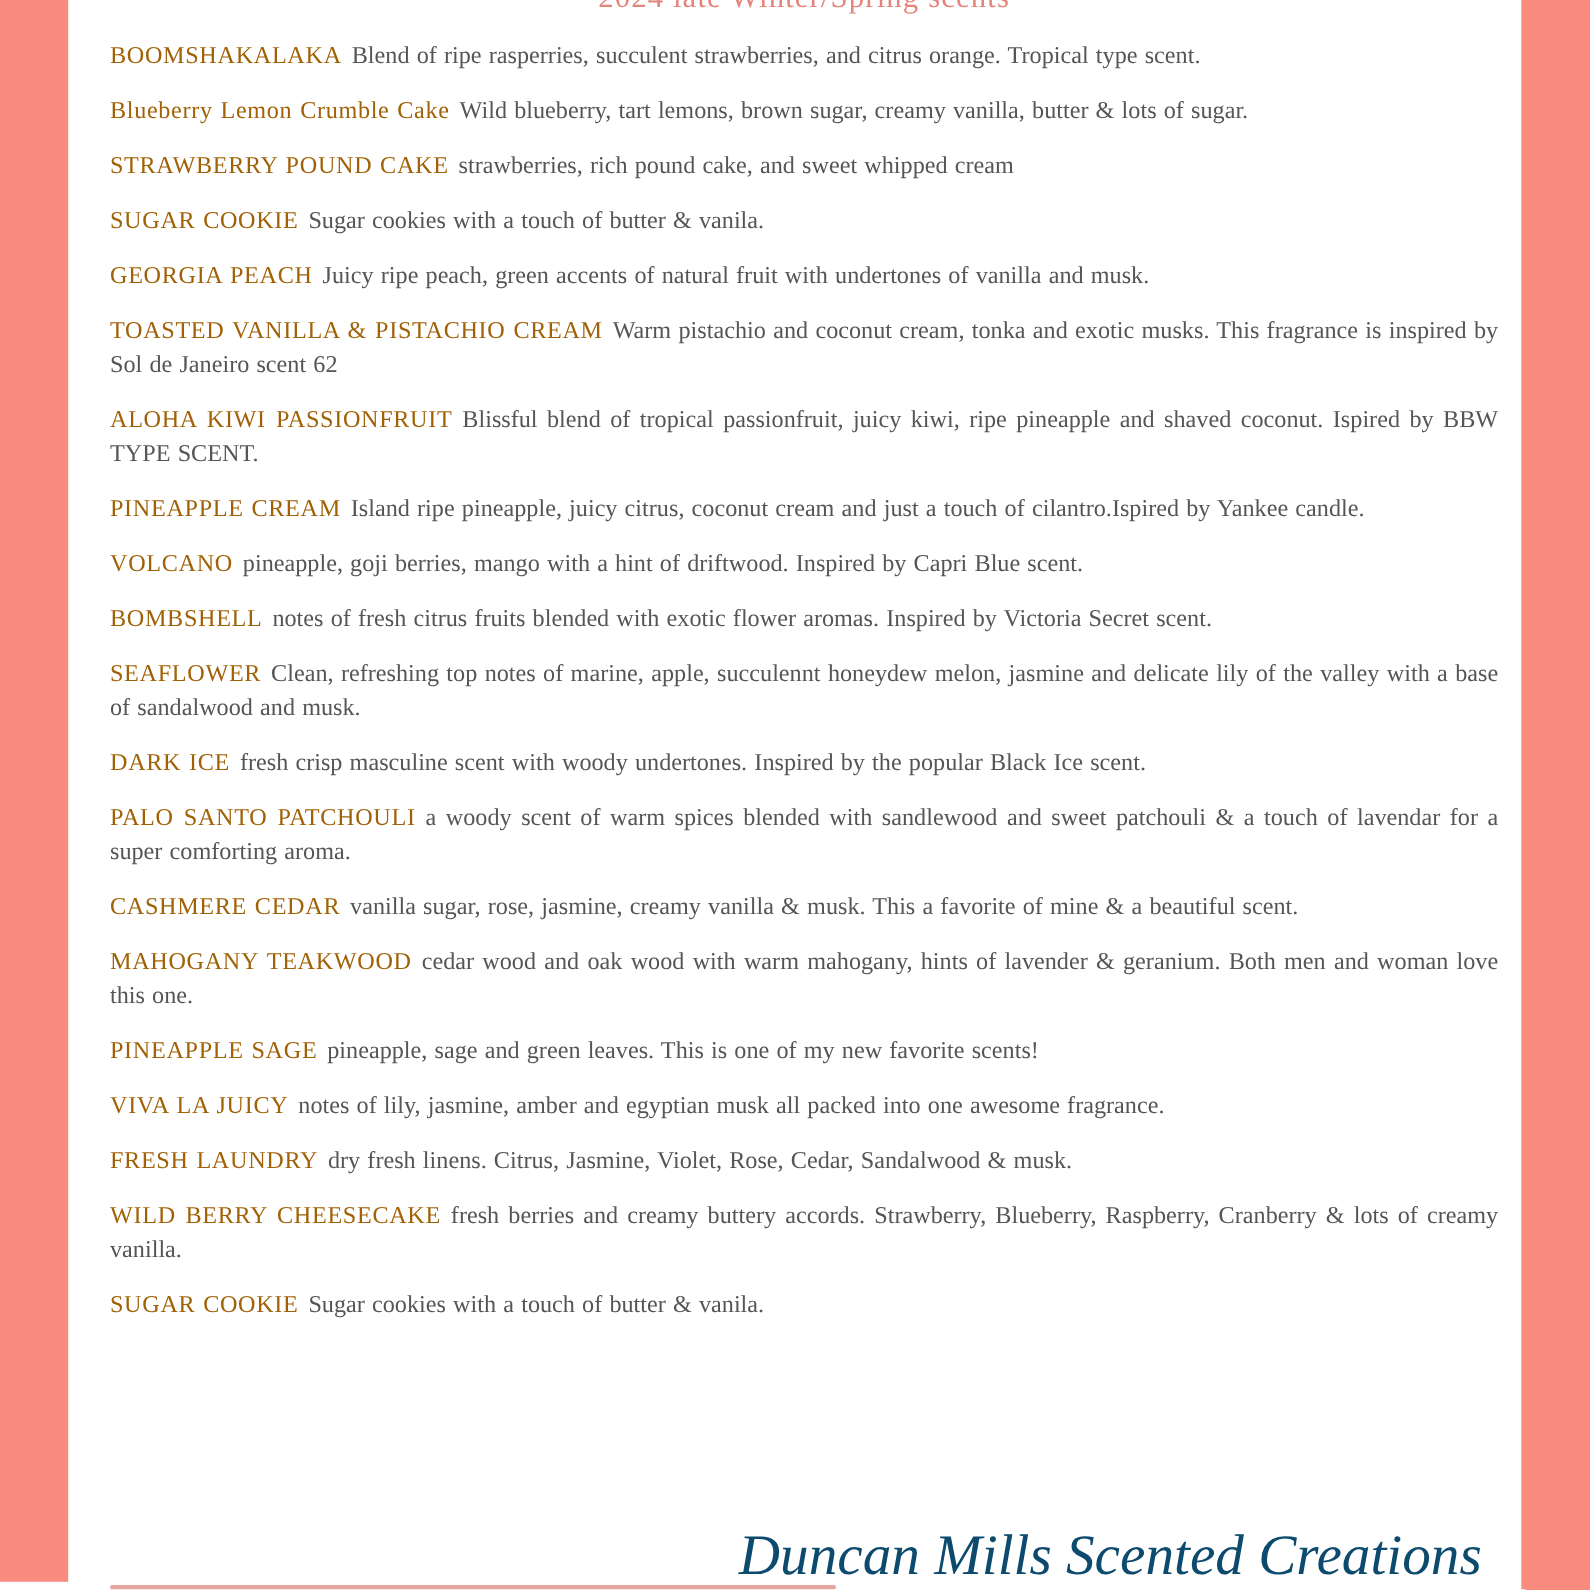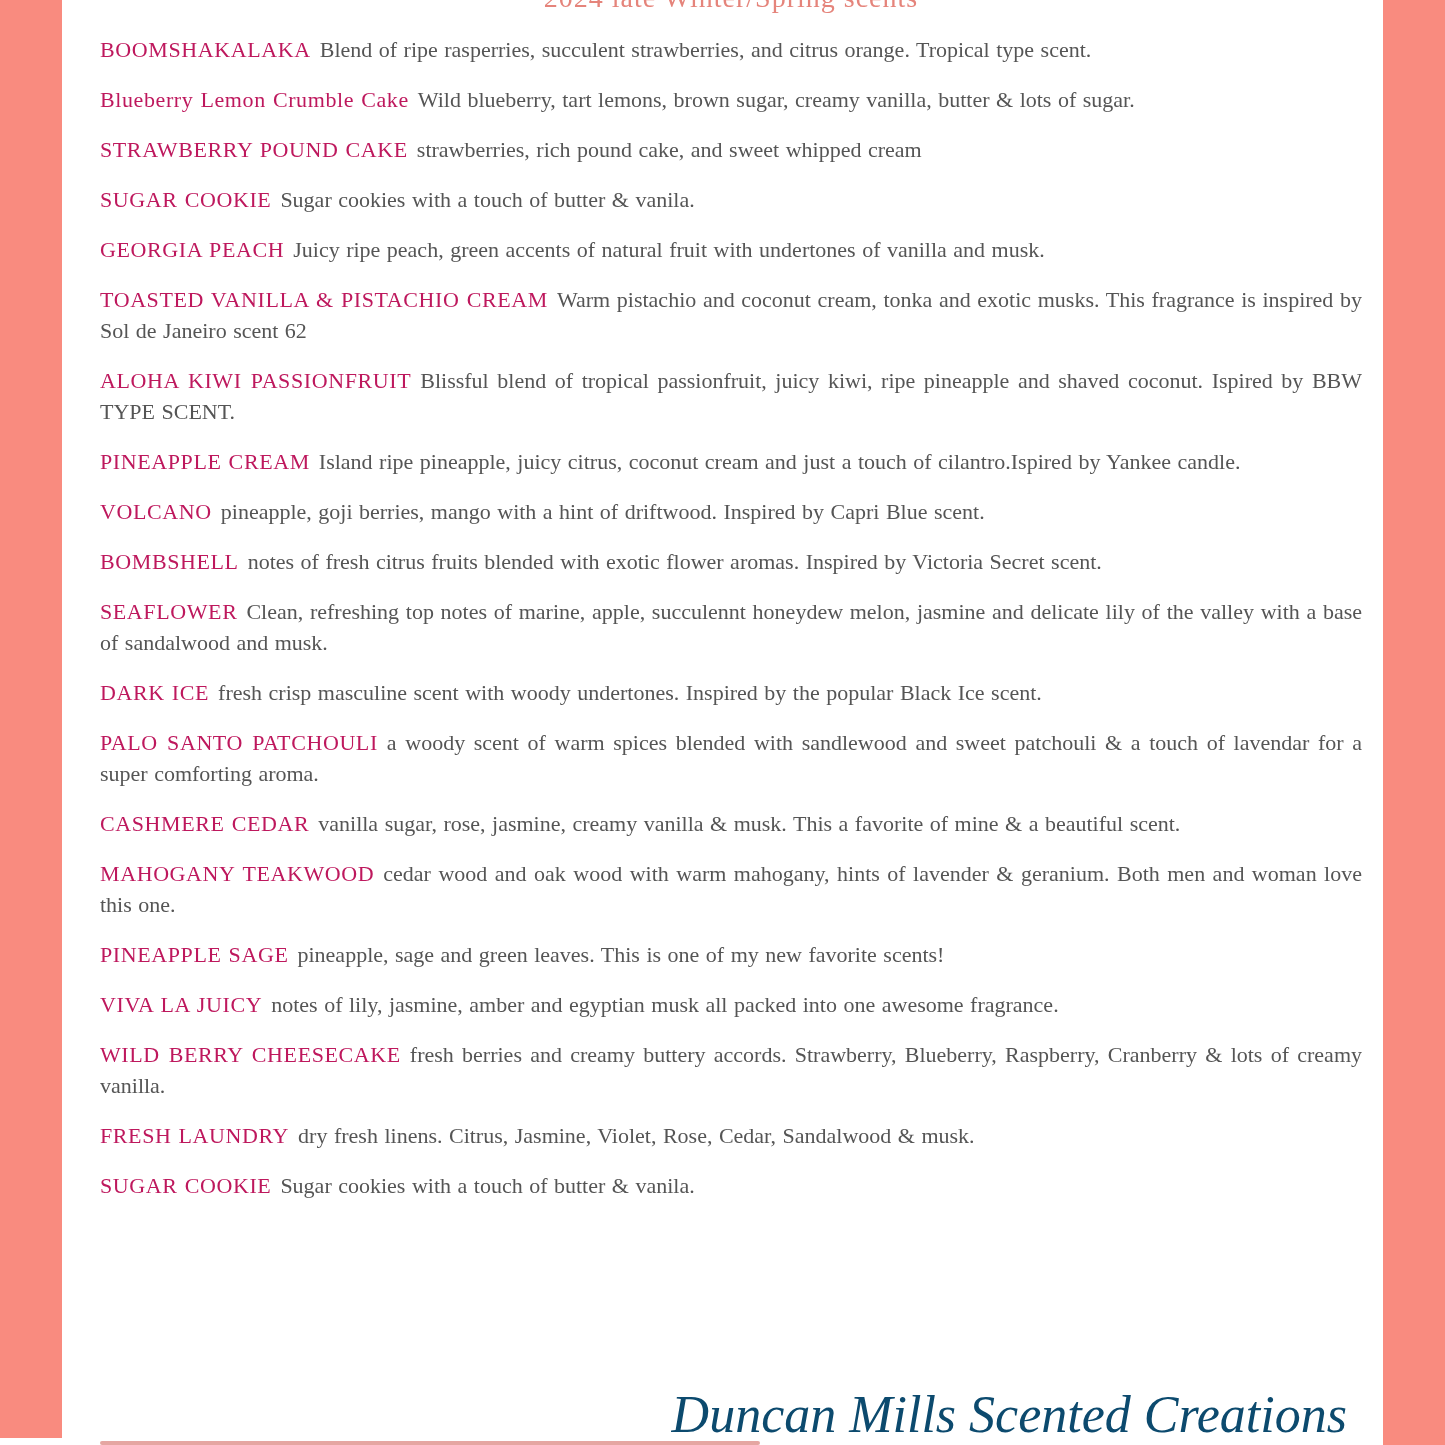--- a/index.html
+++ b/index.html
@@ -39,21 +39,21 @@
   .entry {
     font-size: 22px;
     line-height: 31px;
     margin: 0 0 19px 0;
     color: #555555;
     text-align: justify;
     text-align-last: left;
     word-spacing: 1px;
   }
   .scent-name {
-    color: #be185d;
+    color: #a16207;
     margin-right: 9px;
     letter-spacing: 0.6px;
   }
   .signature {
     position: absolute;
     right: 98px;
     bottom: 2px;
     font-size: 52px;
     line-height: 56px;
     font-style: italic;
@@ -112,23 +112,23 @@
 
 
   <p class="entry"><span class="scent-name">MAHOGANY TEAKWOOD</span><span class="scent-desc">cedar wood and oak wood with warm mahogany, hints of lavender &amp; geranium.  Both men and woman love this one.</span></p>
 
 
   <p class="entry"><span class="scent-name">PINEAPPLE SAGE</span><span class="scent-desc">pineapple, sage and green leaves.  This is one of my new favorite scents!</span></p>
 
 
   <p class="entry"><span class="scent-name">VIVA LA JUICY</span><span class="scent-desc">notes of lily, jasmine, amber and egyptian musk all packed into one awesome fragrance.</span></p>
 
+  <p class="entry"><span class="scent-name">FRESH LAUNDRY</span><span class="scent-desc">dry fresh linens. Citrus, Jasmine, Violet, Rose, Cedar, Sandalwood &amp; musk.</span></p>
+
   <p class="entry"><span class="scent-name">WILD BERRY CHEESECAKE</span><span class="scent-desc">fresh berries and creamy buttery accords. Strawberry, Blueberry, Raspberry, Cranberry &amp; lots of creamy vanilla.</span></p>
-
-  <p class="entry"><span class="scent-name">FRESH LAUNDRY</span><span class="scent-desc">dry fresh linens. Citrus, Jasmine, Violet, Rose, Cedar, Sandalwood &amp; musk.</span></p>
 
   <p class="entry"><span class="scent-name">SUGAR COOKIE</span><span class="scent-desc">Sugar cookies with a touch of butter &amp; vanila.</span></p>
 </div>
 </div>
 
 <div class="signature">Duncan Mills Scented Creations</div>
 
 <div class="next-entry-clip"></div>
 
 </body></html>

